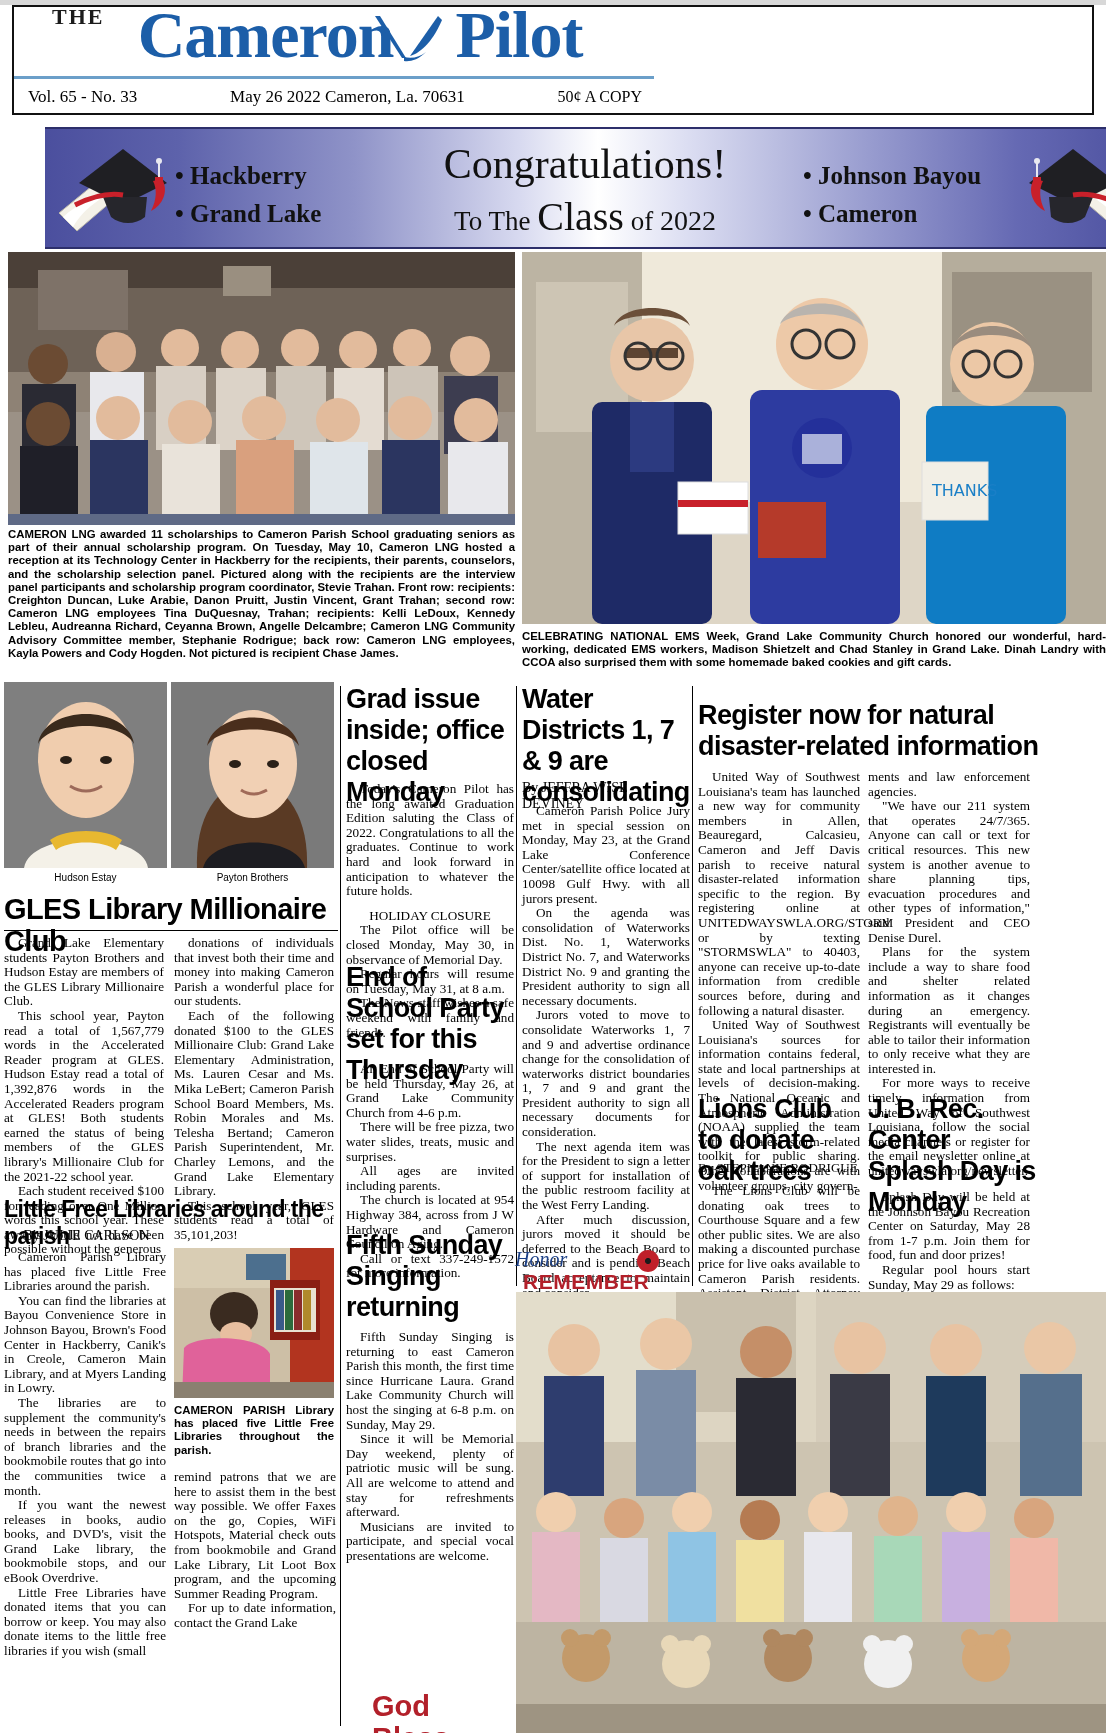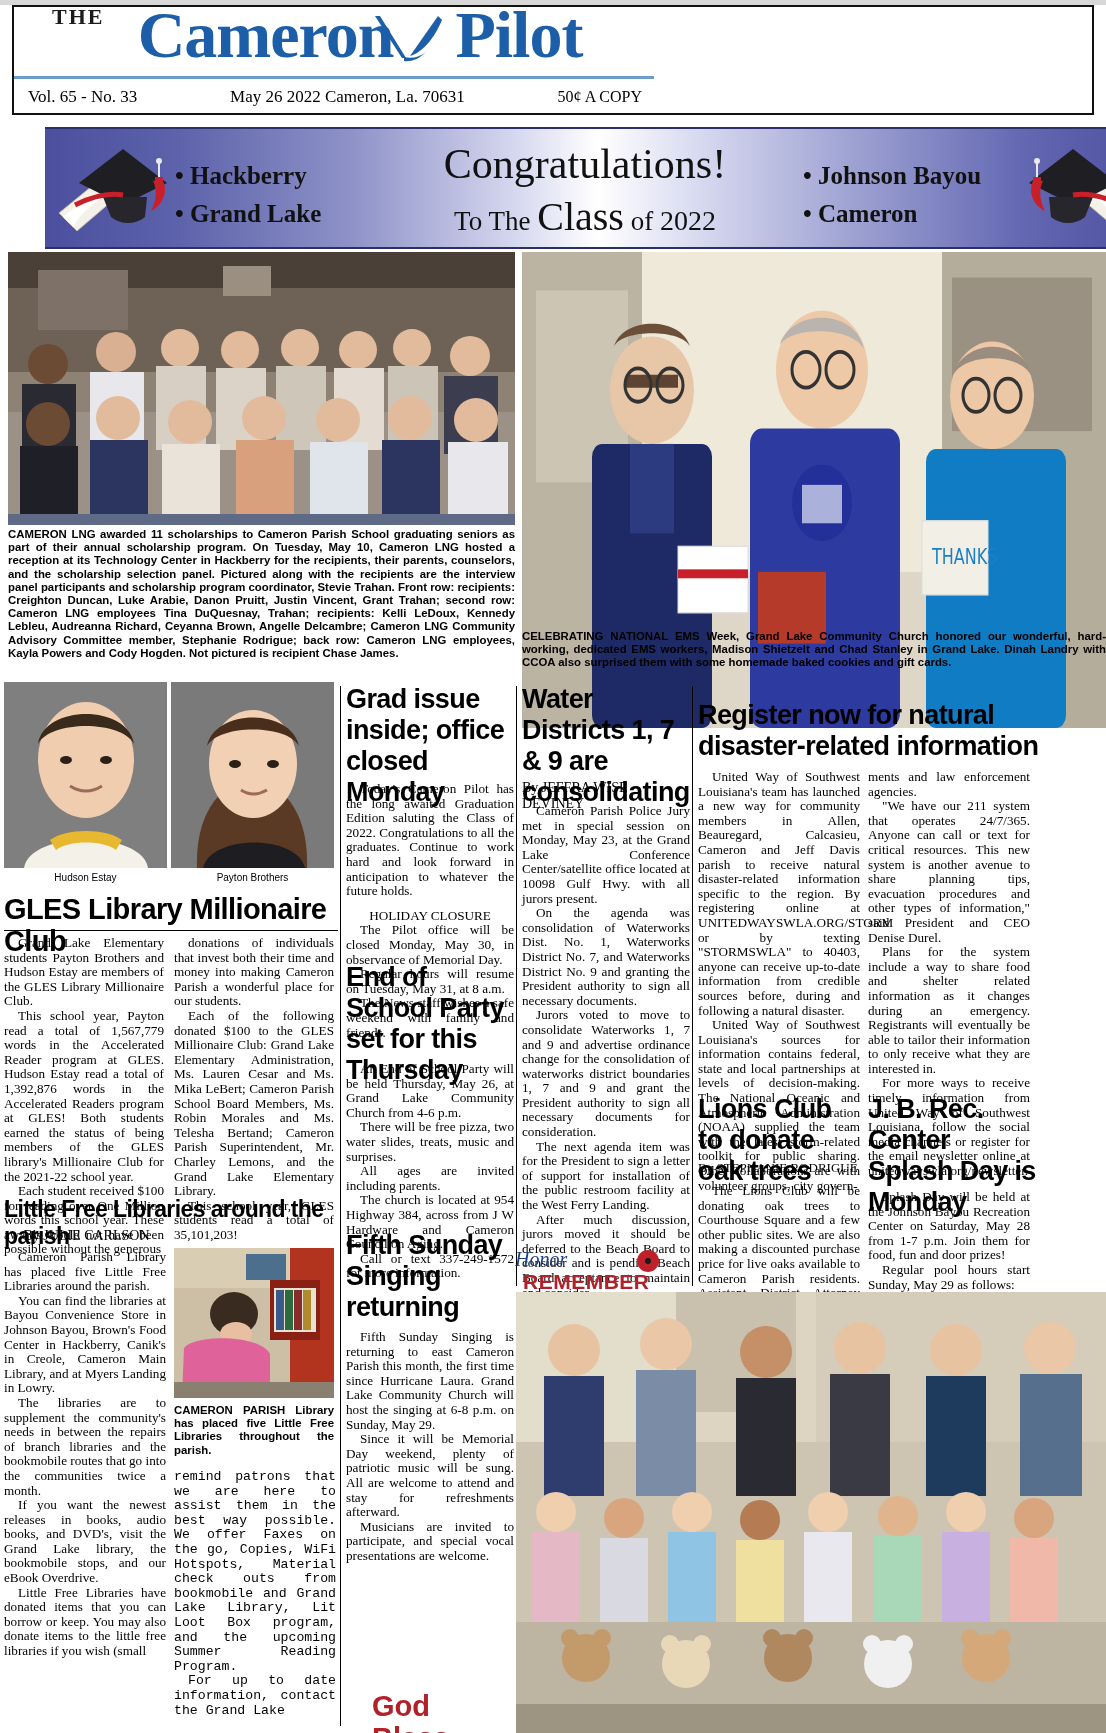--- a/index.html
+++ b/index.html
@@ -272,21 +272,21 @@
         <rect x="374" y="188" width="58" height="85" fill="#2b3560"></rect>
       <circle cx="468" cy="168" r="22" fill="#e2bb9c"></circle>
         <rect x="440" y="190" width="60" height="83" fill="#e8e8ec"></rect>
     </g>
     <rect x="0" y="262" width="507" height="11" fill="#5f6a86"></rect>
   </svg>
 </div>
 
 <div class="caption" style="left:8px; top:528px; width:507px;">CAMERON LNG awarded 11 scholarships to Cameron Parish School graduating seniors as part of their annual scholarship program. On Tuesday, May 10, Cameron LNG hosted a reception at its Technology Center in Hackberry for the recipients, their parents, counselors, and the scholarship selection panel. Pictured along with the recipients are the interview panel participants and scholarship program coordinator, Stevie Trahan. Front row: recipients: Creighton Duncan, Luke Arabie, Danon Pruitt, Justin Vincent, Grant Trahan; second row: Cameron LNG employees Tina DuQuesnay, Trahan; recipients: Kelli LeDoux, Kennedy Lebleu, Audreanna Richard, Ceyanna Brown, Angelle Delcambre; Cameron LNG Community Advisory Committee member, Stephanie Rodrigue; back row: Cameron LNG employees, Kayla Powers and Cody Hogden. Not pictured is recipient Chase James.</div>
 
-<div class="photo" style="left:522px; top:252px; width:584px; height:476px;">
+<div class="photo" style="left:522px; top:252px; width:584px; height:372px;">
   <svg class="ph-inner" viewBox="0 0 584 372" preserveAspectRatio="none">
     <rect width="584" height="372" fill="#cfc8ba"></rect>
     <rect x="0" y="0" width="584" height="372" fill="#ded6c6"></rect>
     <rect x="120" y="0" width="300" height="250" fill="#efe9da"></rect>
     <rect x="420" y="0" width="164" height="372" fill="#b5ad9c"></rect>
     <rect x="430" y="20" width="140" height="120" fill="#9a9182"></rect>
     <rect x="0" y="0" width="120" height="372" fill="#bcb4a3"></rect>
     <rect x="14" y="30" width="92" height="150" fill="#cdc5b4"></rect>
 
     <g>
@@ -396,21 +396,21 @@
     <rect x="129" y="42" width="8" height="40" fill="#b08a2c"></rect>
     <ellipse cx="60" cy="66" rx="24" ry="22" fill="#3a2b20"></ellipse>
     <ellipse cx="62" cy="86" rx="16" ry="12" fill="#e8bfa0"></ellipse>
     <path d="M10 100 C 20 86 86 86 96 106 L 96 150 L 8 150 Z" fill="#e0629a"></path>
     <rect x="0" y="134" width="160" height="16" fill="#8a8070"></rect>
   </svg>
 </div>
 
 <div class="caption" style="left:174px; top:1404px; width:160px;">CAMERON PARISH Library has placed five Little Free Libraries throughout the parish.</div>
 
-<div class="col" style="left:174px; top:1470px; width:162px;font-family:Liberation Mono, monospace;">
+<div class="col" style="left:174px; top:1470px; width:162px;">
   <p class="noind">remind patrons that we are here to assist them in the best way possible. We offer Faxes on the go, Copies, WiFi Hotspots, Material check outs from bookmobile and Grand Lake Library, Lit Loot Box program, and the upcoming Summer Reading Program.</p>
   <p>For up to date information, contact the Grand Lake</p>
 </div>
 
 <div class="rule-v" style="left:340px; top:686px; height:1040px;"></div>
 
 <div class="hl h-med" style="left:346px; top:684px; width:168px;">Grad issue inside; office closed Monday</div>
 
 <div class="col" style="left:346px; top:782px; width:168px;">
   <p>Today's Cameron Pilot has the long awaited Graduation Edition saluting the Class of 2022. Congratulations to all the graduates. Continue to work hard and look forward in anticipation to whatever the future holds.</p>

